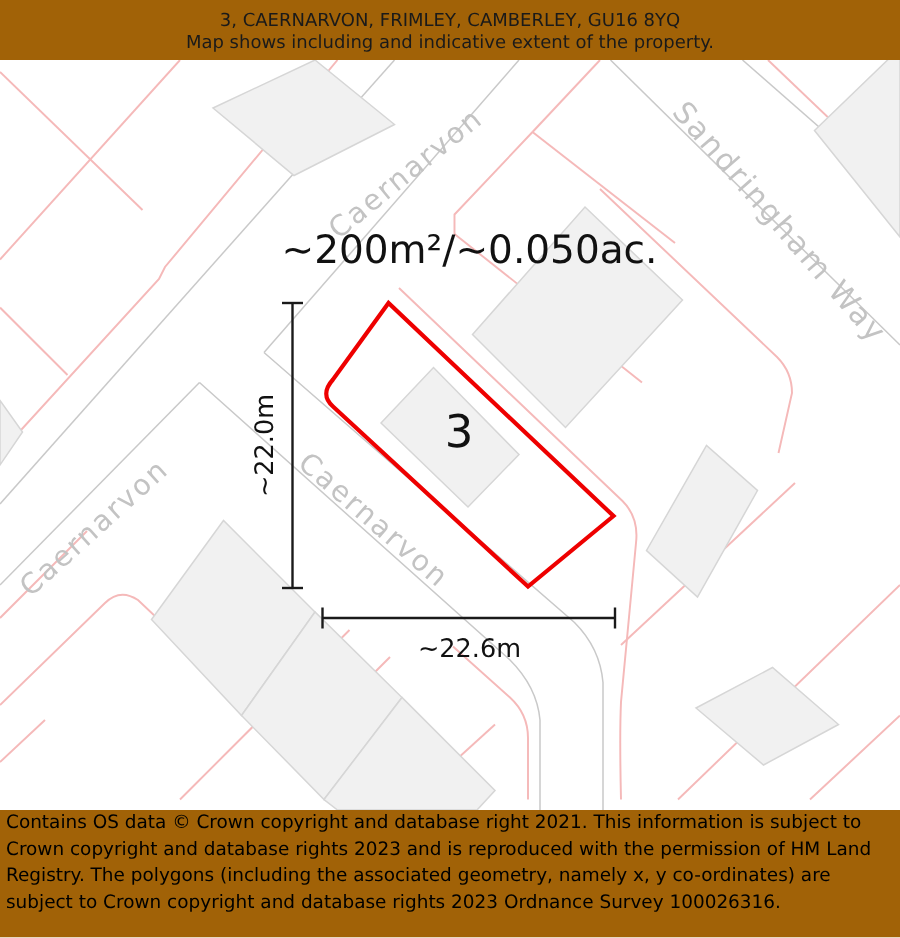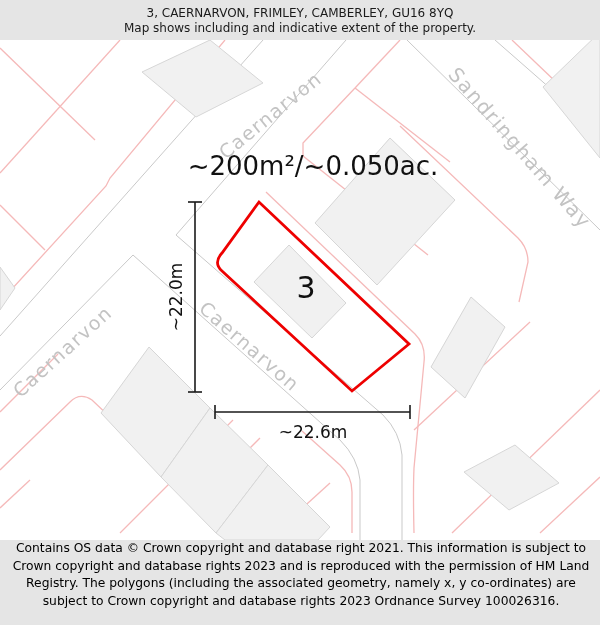--- a/index.html
+++ b/index.html
@@ -1,31 +1,31 @@
 <!DOCTYPE html>
 <html><head>
 <meta charset="utf-8">
 <style>
   html,body{margin:0;padding:0;background:#fff;}
   .page{
-    position:relative;width:600px;height:625px;background:#e5e5e5;overflow:hidden;
+    position:relative;width:600px;height:625px;background:#a16207;overflow:hidden;
     font-family:"DejaVu Sans","Liberation Sans",sans-serif;color:#111;
   }
   .header{
     position:absolute;top:0;left:0;width:600px;height:40px;text-align:center;
   }
   .header .title{font-size:12px;line-height:15px;padding-top:6px;color:#1a1a1a;}
   .header .subtitle{font-size:12px;line-height:15px;color:#1a1a1a;}
   .map-wrap{position:absolute;top:40px;left:0;width:600px;height:500px;}
   svg text{font-family:"DejaVu Sans","Liberation Sans",sans-serif;}
   .street-label{fill:#c3c3c3;letter-spacing:1.5px;}
   .dim-label{fill:#111;}
   .footer{
     position:absolute;top:540px;left:4px;width:594px;
-    font-size:12.3px;line-height:17.6px;color:#000;text-align:center;
+    font-size:12.3px;line-height:17.6px;color:#000;text-align:left;
   }
 </style>
 </head>
 <body>
 
 <div class="page">
 
   <div class="header">
     <div class="title">3, CAERNARVON, FRIMLEY, CAMBERLEY, GU16 8YQ</div>
     <div class="subtitle">Map shows including and indicative extent of the property.</div>

